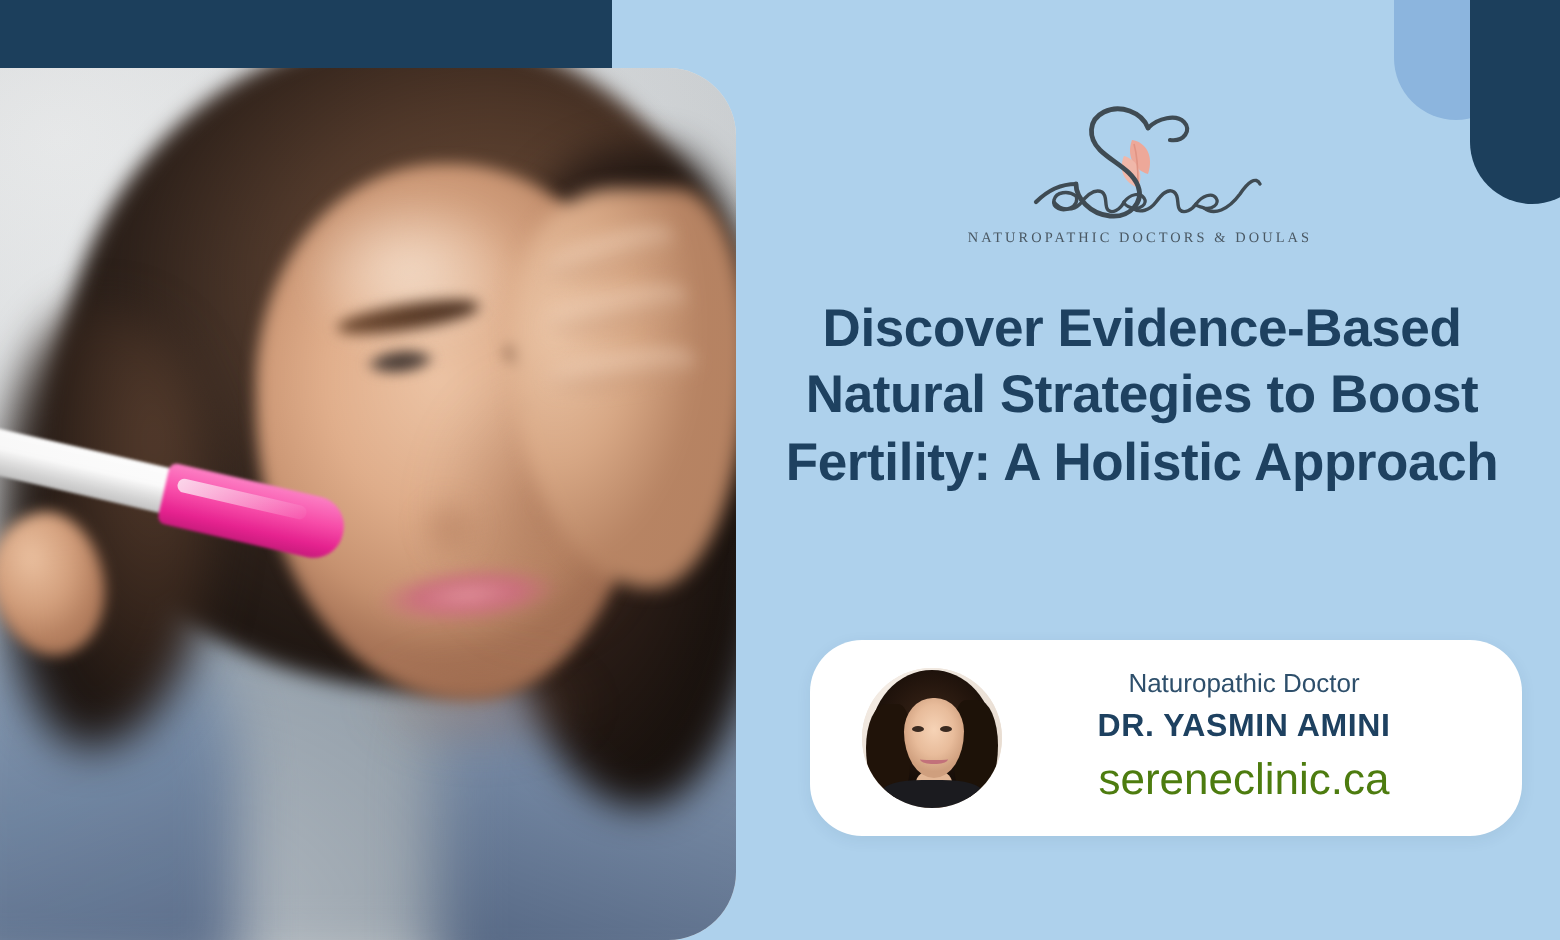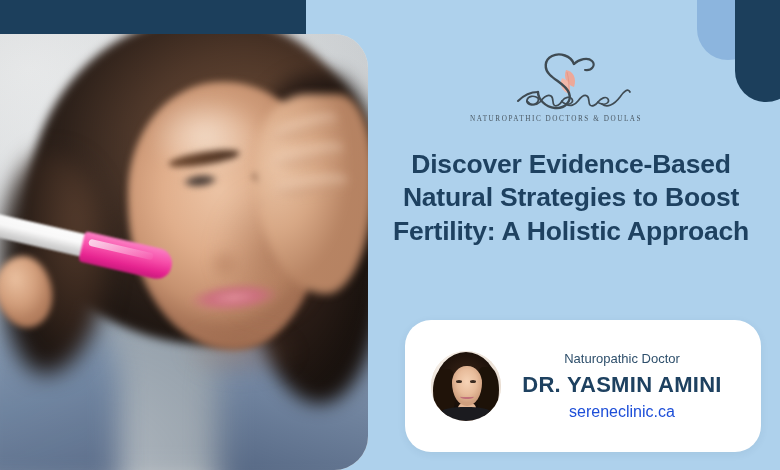--- a/index.html
+++ b/index.html
@@ -209,21 +209,21 @@
   .photo-soft-overlay {
     position: absolute; inset: 0;
     background: radial-gradient(120% 100% at 30% 35%, rgba(255,255,255,.05) 0%, rgba(40,30,25,.10) 100%);
   }
 
   
   .logo-block {
     position: absolute;
     left: 470px; top: 48px;
     width: 200px; height: 86px;
-    text-align: left;
+    text-align: center;
   }
   .logo-mark { position: relative; width: 200px; height: 66px; }
   .logo-script {
     position: absolute; left: 0; top: 0; width: 200px; height: 66px;
   }
   .logo-tagline {
     font-family: "Liberation Serif", serif;
     font-size: 7.2px;
     letter-spacing: 1.55px;
     color: #4a5863;
@@ -239,21 +239,21 @@
     font-size: 26.5px;
     line-height: 1.26;
     font-weight: bold;
     color: #1e4160;
     letter-spacing: -0.2px;
   }
 
   .doctor-card {
     position: absolute;
     left: 405px; top: 320px;
-    width: 356px; height: 132px;
+    width: 356px; height: 98px;
     background: #ffffff;
     border-radius: 26px;
     display: flex;
     align-items: center;
     padding: 0 22px 0 26px;
     box-shadow: 0 2px 8px rgba(30,60,90,.07);
   }
   .avatar {
     width: 70px; height: 70px;
     border-radius: 50%;
@@ -297,29 +297,29 @@
     flex: 1;
     text-align: center;
     padding-left: 4px;
   }
   .role {
     font-size: 13px;
     color: #2e4f6b;
     line-height: 1.5;
   }
   .doc-name {
-    font-size: 22px;
+    font-size: 16px;
     font-weight: bold;
     color: #1e4160;
     letter-spacing: .3px;
     line-height: 1.45;
   }
   .website {
-    font-size: 16px;
-    color: #1d4ed8;
+    font-size: 22px;
+    color: #4d7c0f;
     line-height: 1.4;
   }
 </style>
 </head>
 <body>
 
 <div id="canvas">
 
   <div class="navy-top-band"></div>
   <div class="shape-mid-blue"></div>

